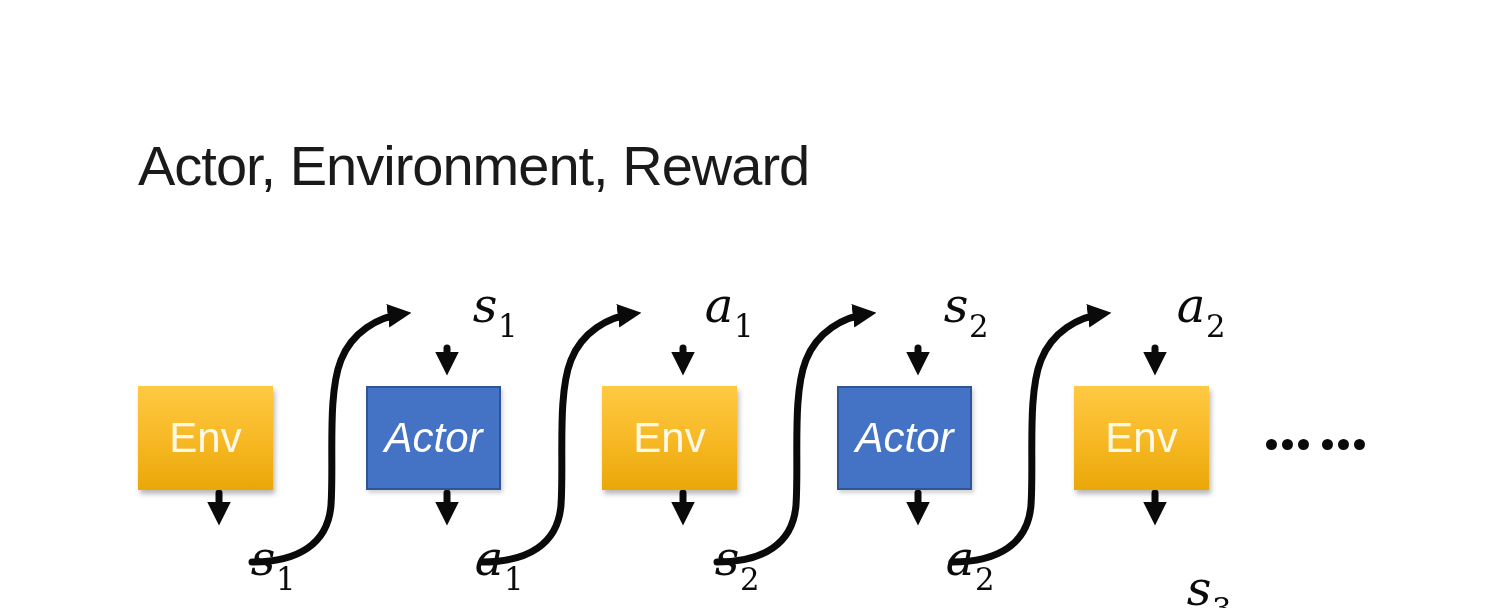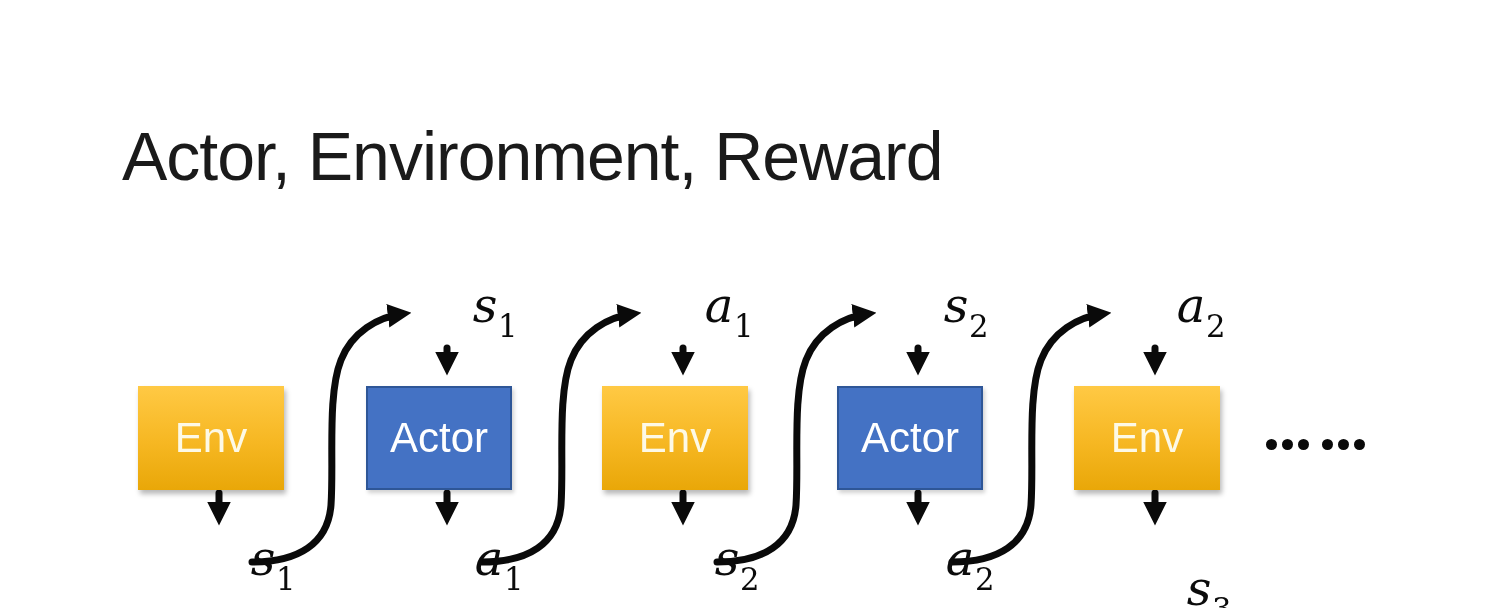--- a/index.html
+++ b/index.html
@@ -12,53 +12,54 @@
     position: relative;
     width: 1500px;
     height: 608px;
     background: var(--background, #ffffff);
     overflow: hidden;
   }
   .slide-title {
     position: absolute;
     left: 122px;
     top: 122px;
-    font-size: 68px;
+    font-size: 56px;
     line-height: 1;
     font-weight: 300;
     letter-spacing: -1px;
     color: var(--title-text, #1a1a1a);
     white-space: nowrap;
-    margin: 0;
+    margin: 16px;
   }
   .arrows {
     position: absolute;
     left: 0;
     top: 0;
   }
   .node {
     position: absolute;
-    width: 146px;
+    width: 135px;
     height: 104px;
     display: flex;
     align-items: center;
     justify-content: center;
     font-size: 42px;
     color: var(--box-text, #ffffff);
     box-sizing: border-box;
   }
   .node.env {
     background: linear-gradient(180deg, var(--env-gradient-top, #FFC944) 0%, #F6B722 55%, var(--env-gradient-bottom, #E9A708) 100%);
     box-shadow: 2px 4px 5px rgba(0,0,0,0.28);
     color: #FDF9E6;
   }
   .node.actor {
     background: var(--actor-fill, #4472C4);
     border: 2px solid var(--actor-border, #2E5697);
     box-shadow: 2px 3px 4px rgba(0,0,0,0.18);
+    font-style: italic;
   }
   .mlabel {
     position: absolute;
     width: 140px;
     text-align: right;
     font-family: "DejaVu Serif", serif;
     font-style: italic;
     font-size: 48px;
     line-height: 1;
     color: #0b0b0b;

